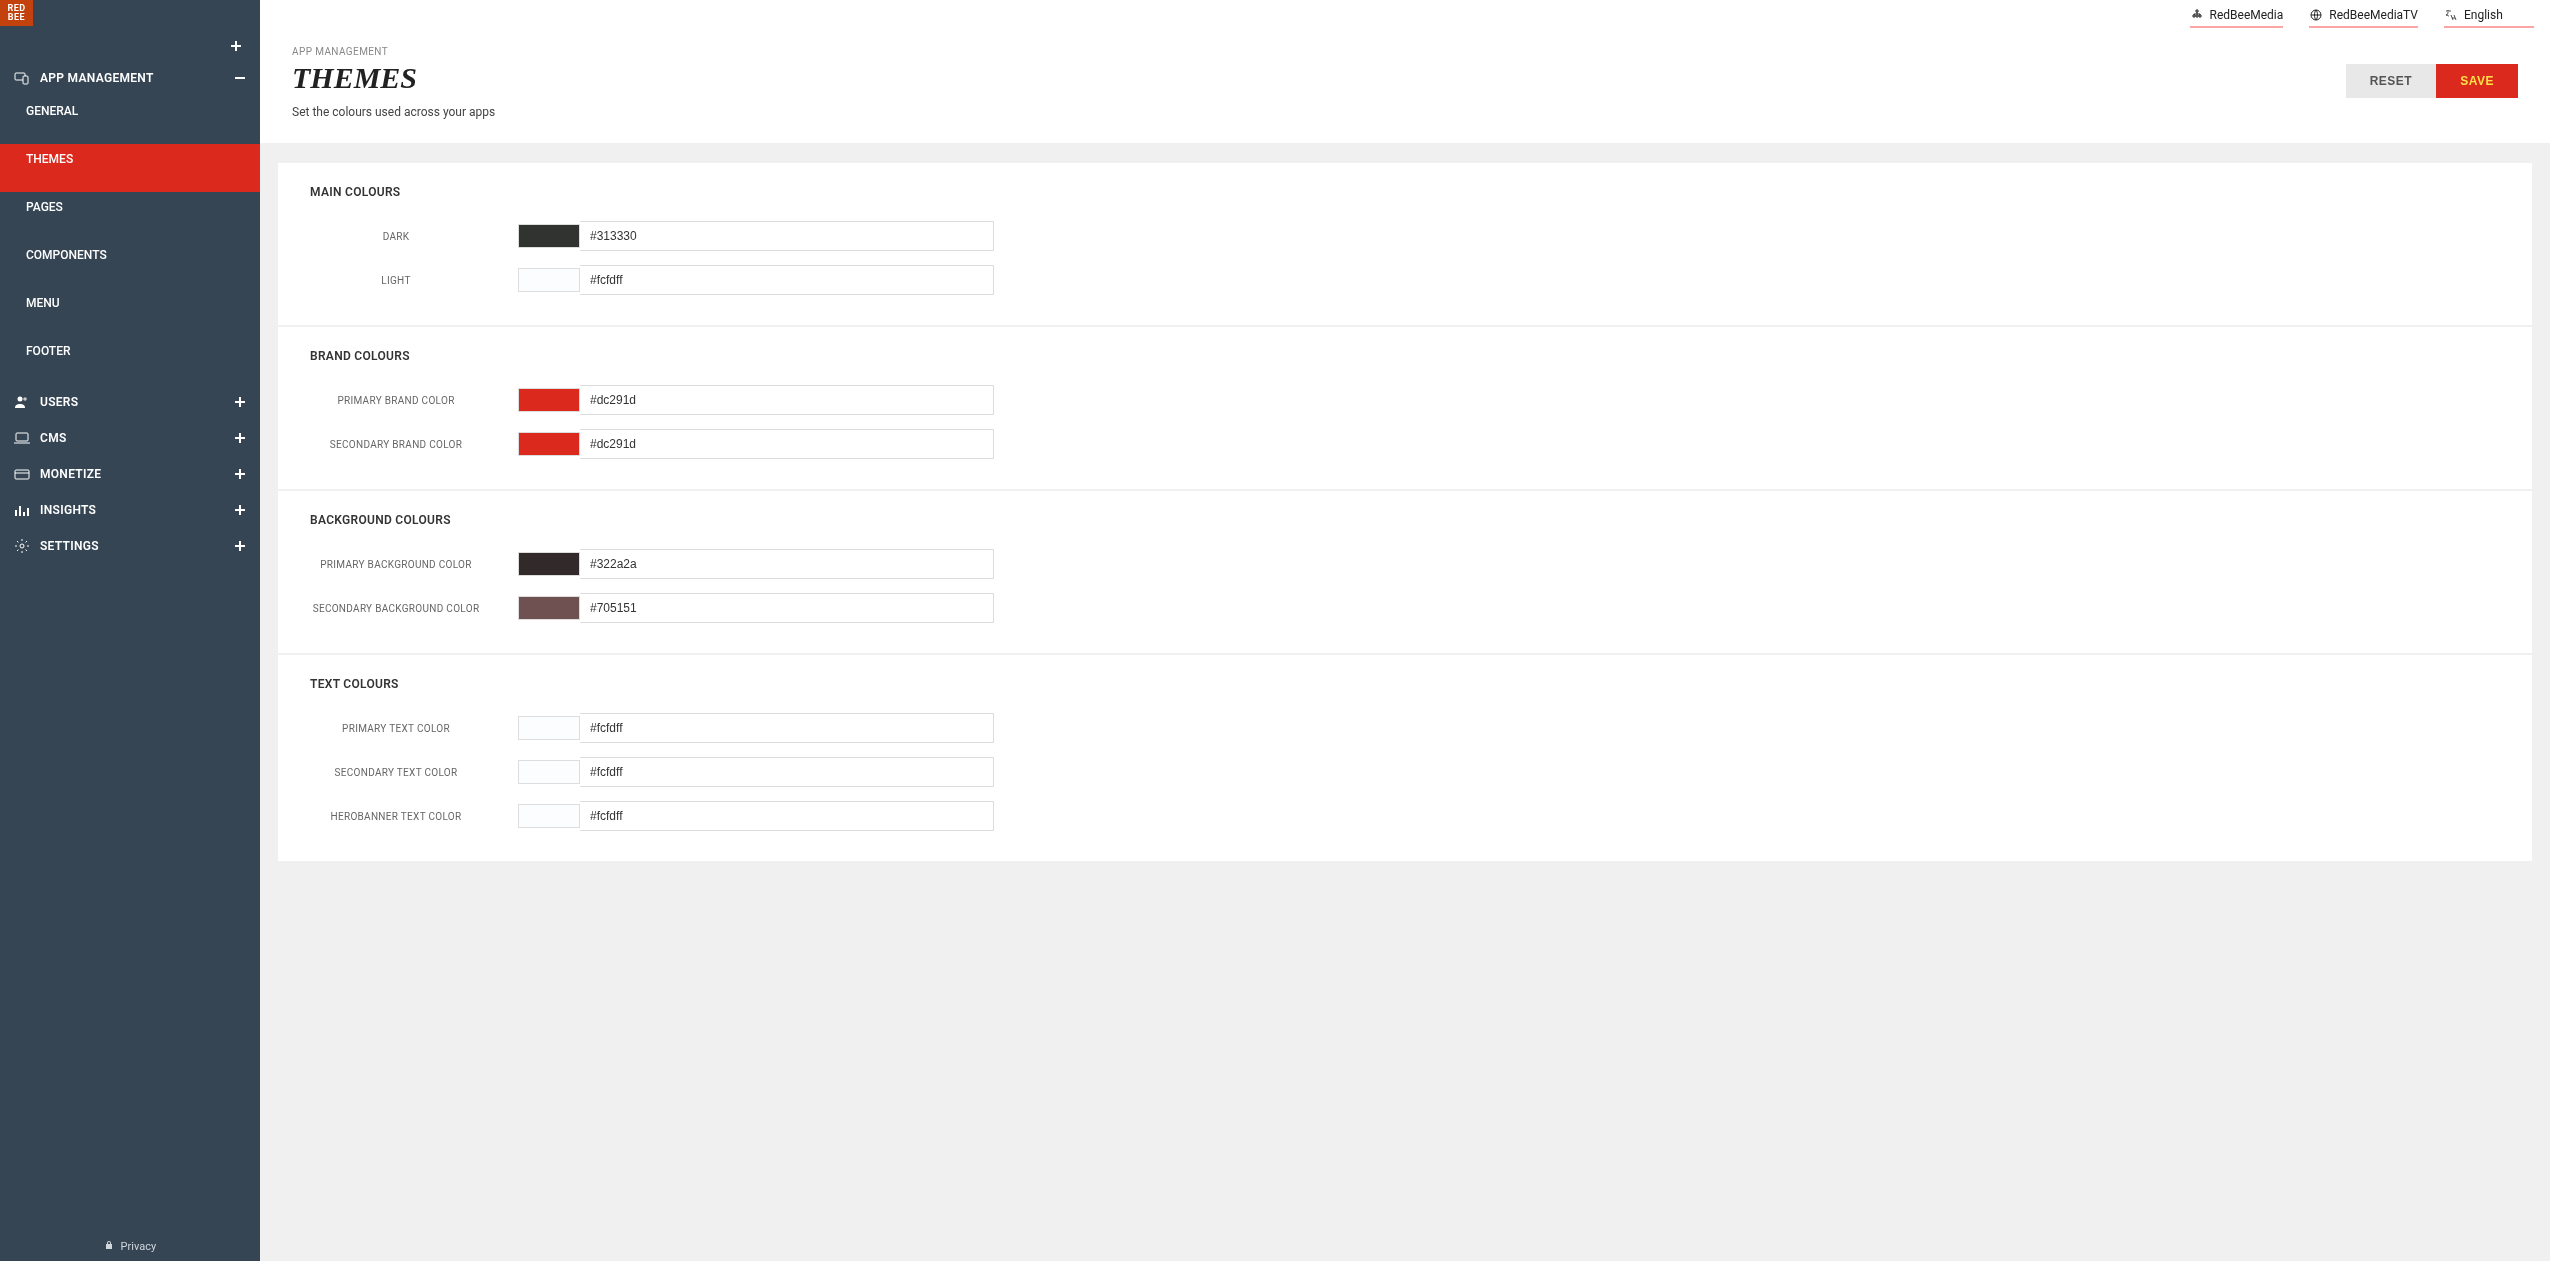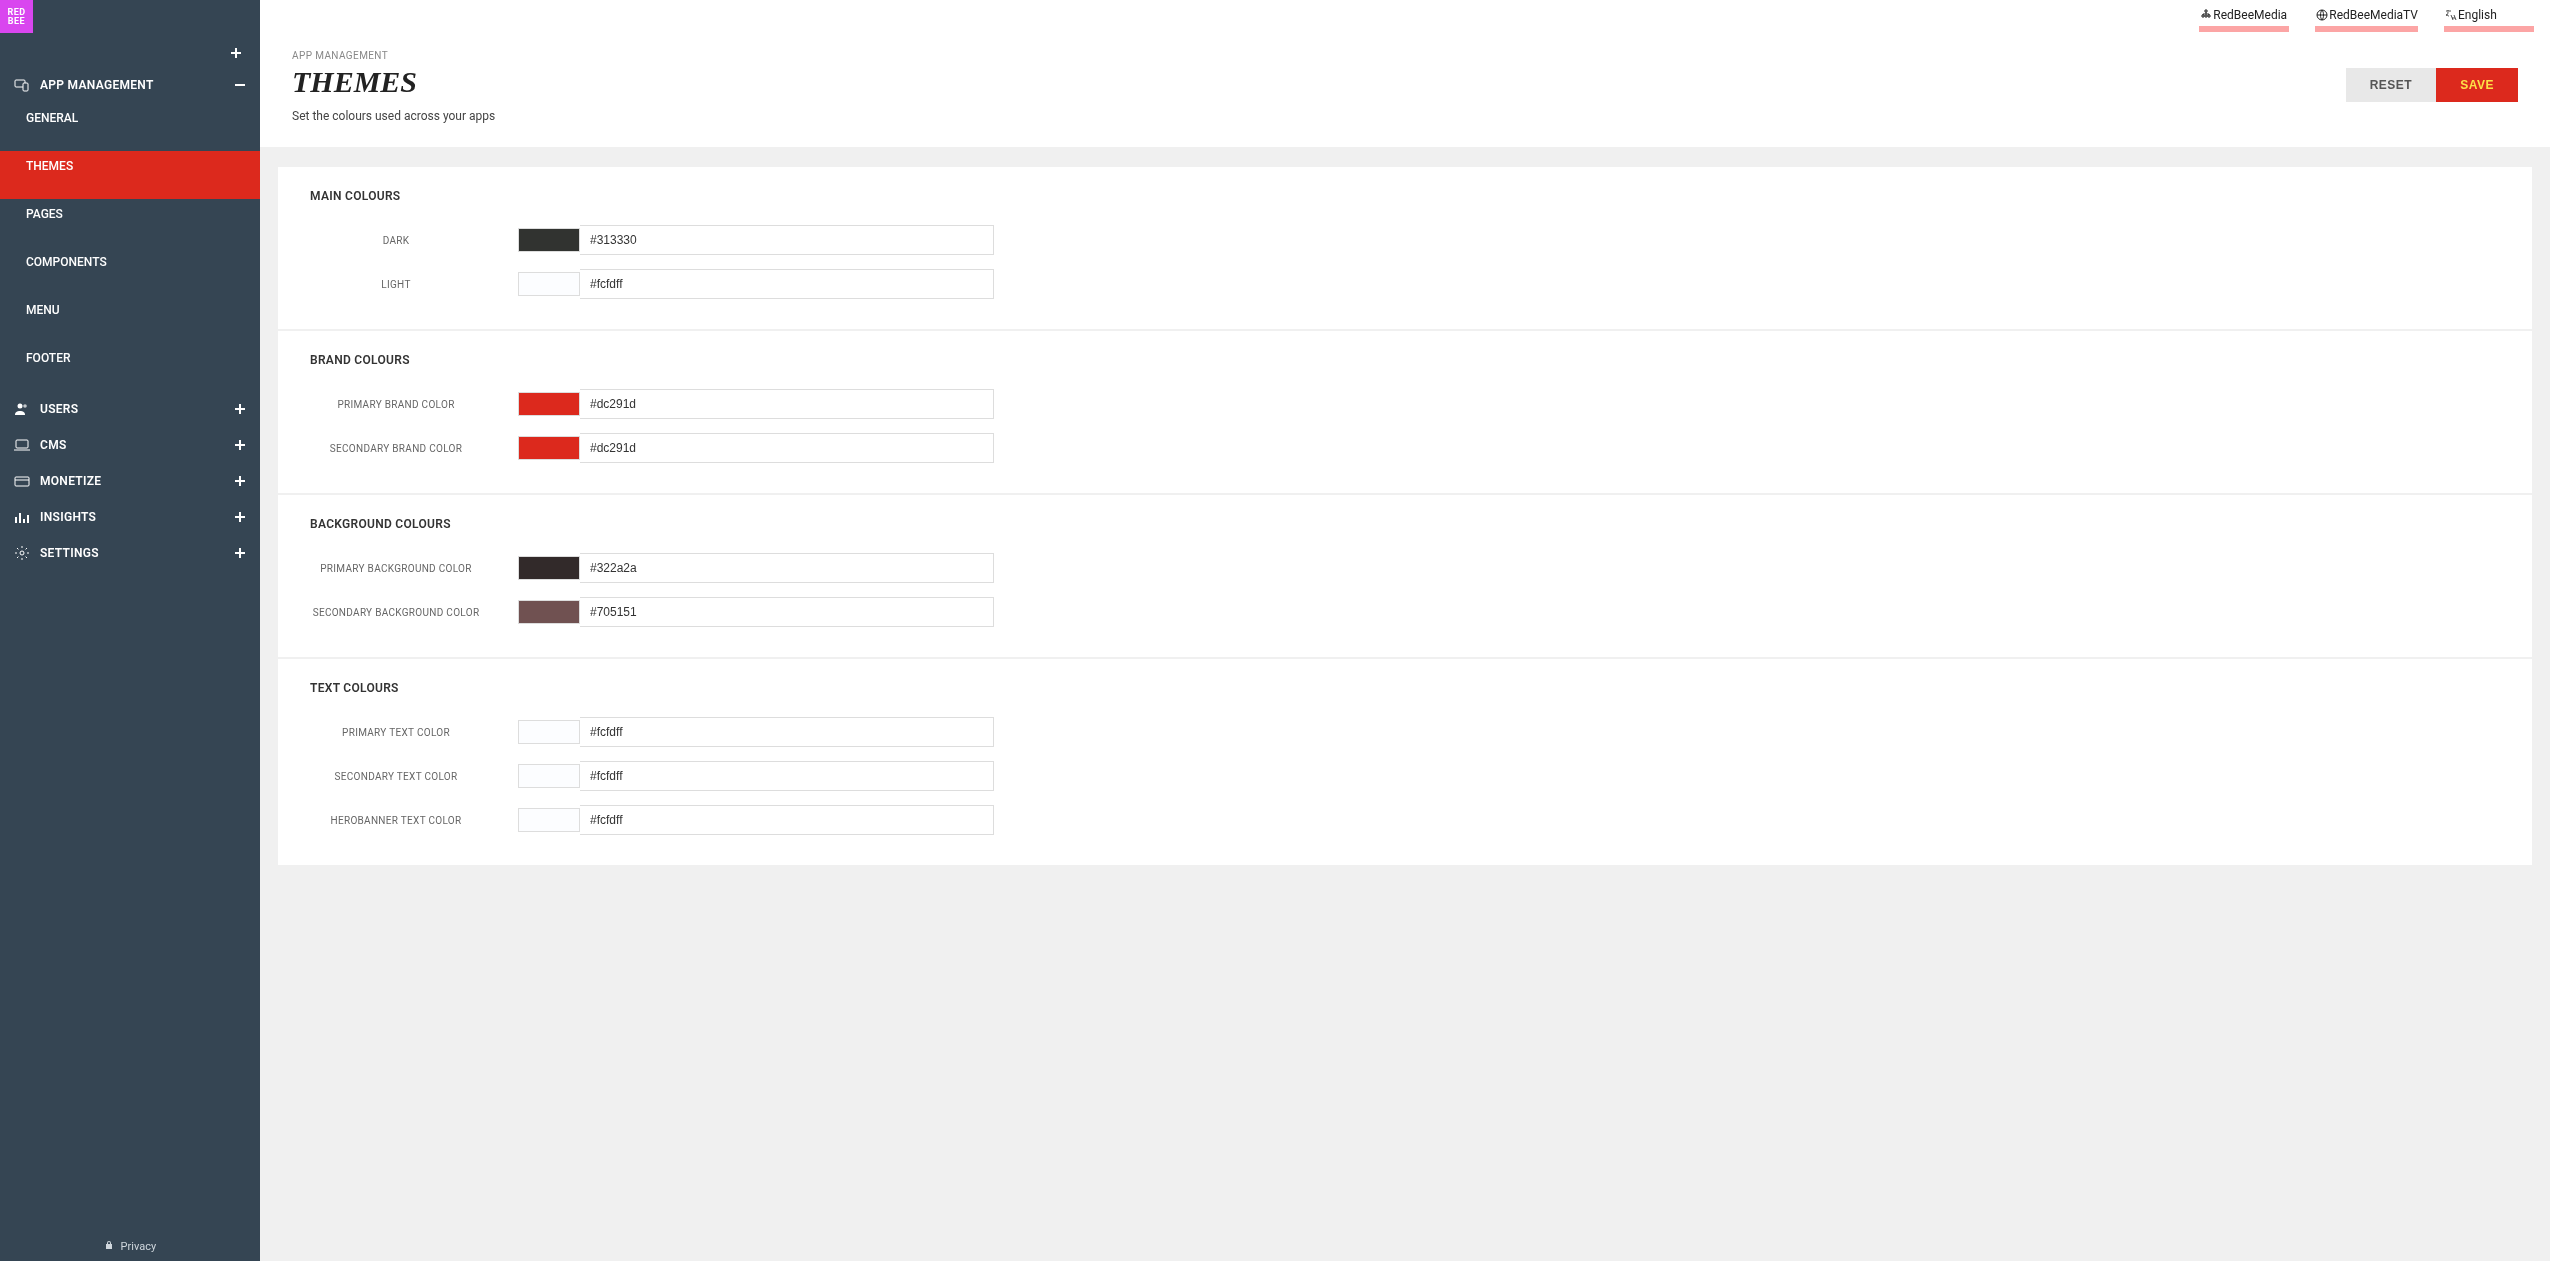--- a/index.html
+++ b/index.html
@@ -14,22 +14,22 @@
 
 .sidebar {
   width: 260px;
   background: #354553;
   color: #fff;
   display: flex;
   flex-direction: column;
   flex-shrink: 0;
 }
 .logo {
-  width: 33px; height: 33px;
-  background: #d946ef;
+  width: 33px; height: 26px;
+  background: #c2410c;
   display: flex; align-items: center; justify-content: center;
   margin: 0;
 }
 .logo-text { color: #fff; font-size: 9px; font-weight: 700; line-height: 1; text-align: center; letter-spacing: 0.5px; }
 .sidebar-plus-row {
   display: flex; justify-content: flex-end; padding: 10px 14px 4px;
 }
 .icon-btn {
   background: none; border: none; color: #fff; cursor: pointer;
   width: 20px; height: 20px; display: flex; align-items: center; justify-content: center;
@@ -51,22 +51,22 @@
   font-size: 11px; color: #cfd6dc;
 }
 .sidebar-footer .lock { margin-right: 4px; }
 
 
 .main { flex: 1; display: flex; flex-direction: column; background: #f0f0f0; }
 .topbar {
   background: #fff; padding: 6px 16px 2px; display: flex; justify-content: flex-end; gap: 26px;
 }
 .topbar-item {
-  display: flex; gap: 0; font-size: 12px; color: #222;
-  border-bottom: 6px solid #fca5a5; padding: 2px 0 4px; cursor: pointer; min-width: 90px;
+  display: flex; gap: 6px; font-size: 12px; color: #222;
+  border-bottom: 2px solid #fca5a5; padding: 2px 0 4px; cursor: pointer; min-width: 90px;
 }
 .topbar-icon { width: 14px; height: 14px; display:flex; align-items:center; justify-content:center; }
 
 .page-head {
   background: #fff; padding: 16px 32px 24px;
   display: flex; justify-content: space-between; align-items: flex-start;
 }
 .breadcrumb { font-size: 10px; color: #888; letter-spacing: 0.4px; }
 .page-title {
   font-family: Georgia, "Times New Roman", serif;

